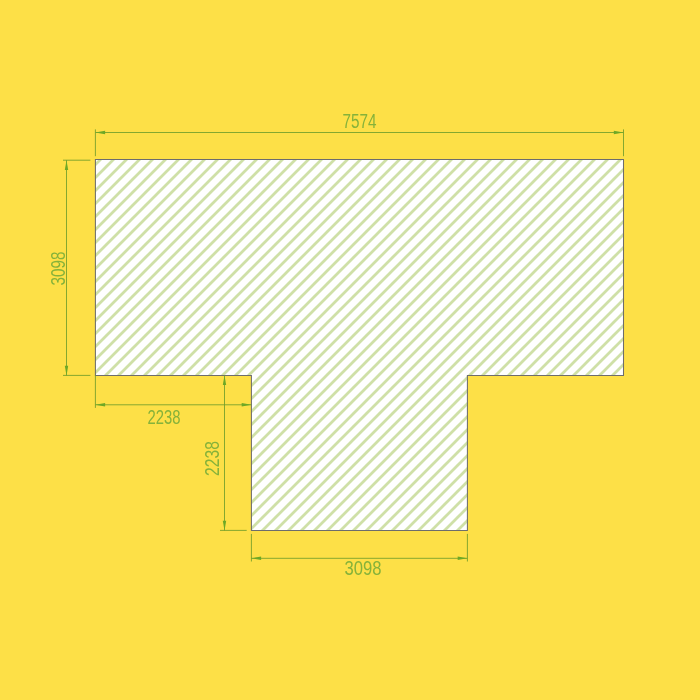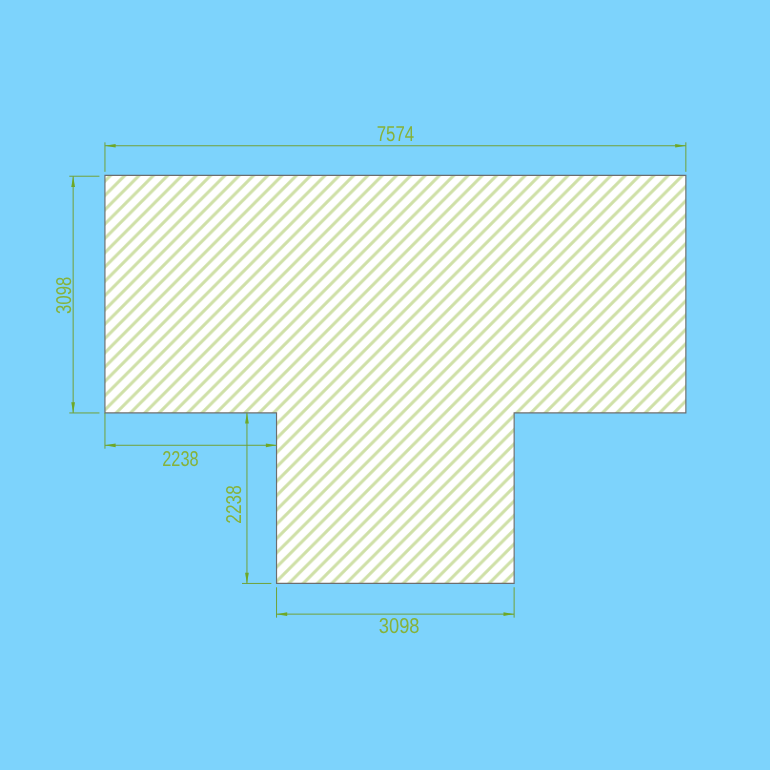--- a/index.html
+++ b/index.html
@@ -1,16 +1,16 @@
 <!DOCTYPE html>
 <html><head>
 <meta charset="utf-8">
 <style>
   html,body{margin:0;padding:0;background:#ffffff;}
-  .wrap{width:700px;height:700px;position:relative;overflow:hidden;background:#7dd3fc;}
+  .wrap{width:700px;height:700px;position:relative;overflow:hidden;background:#fde047;}
   svg{filter:blur(0px);}
   text{font-family:"Liberation Sans", sans-serif;}
 </style>
 </head>
 <body>
 <div class="wrap">
 <svg width="700" height="700" viewBox="0 0 700 700" xmlns="http://www.w3.org/2000/svg">
   <defs>
     <pattern id="hatch" width="13" height="13" patternUnits="userSpaceOnUse">
       <rect width="13" height="13" fill="#ffffff"></rect>

